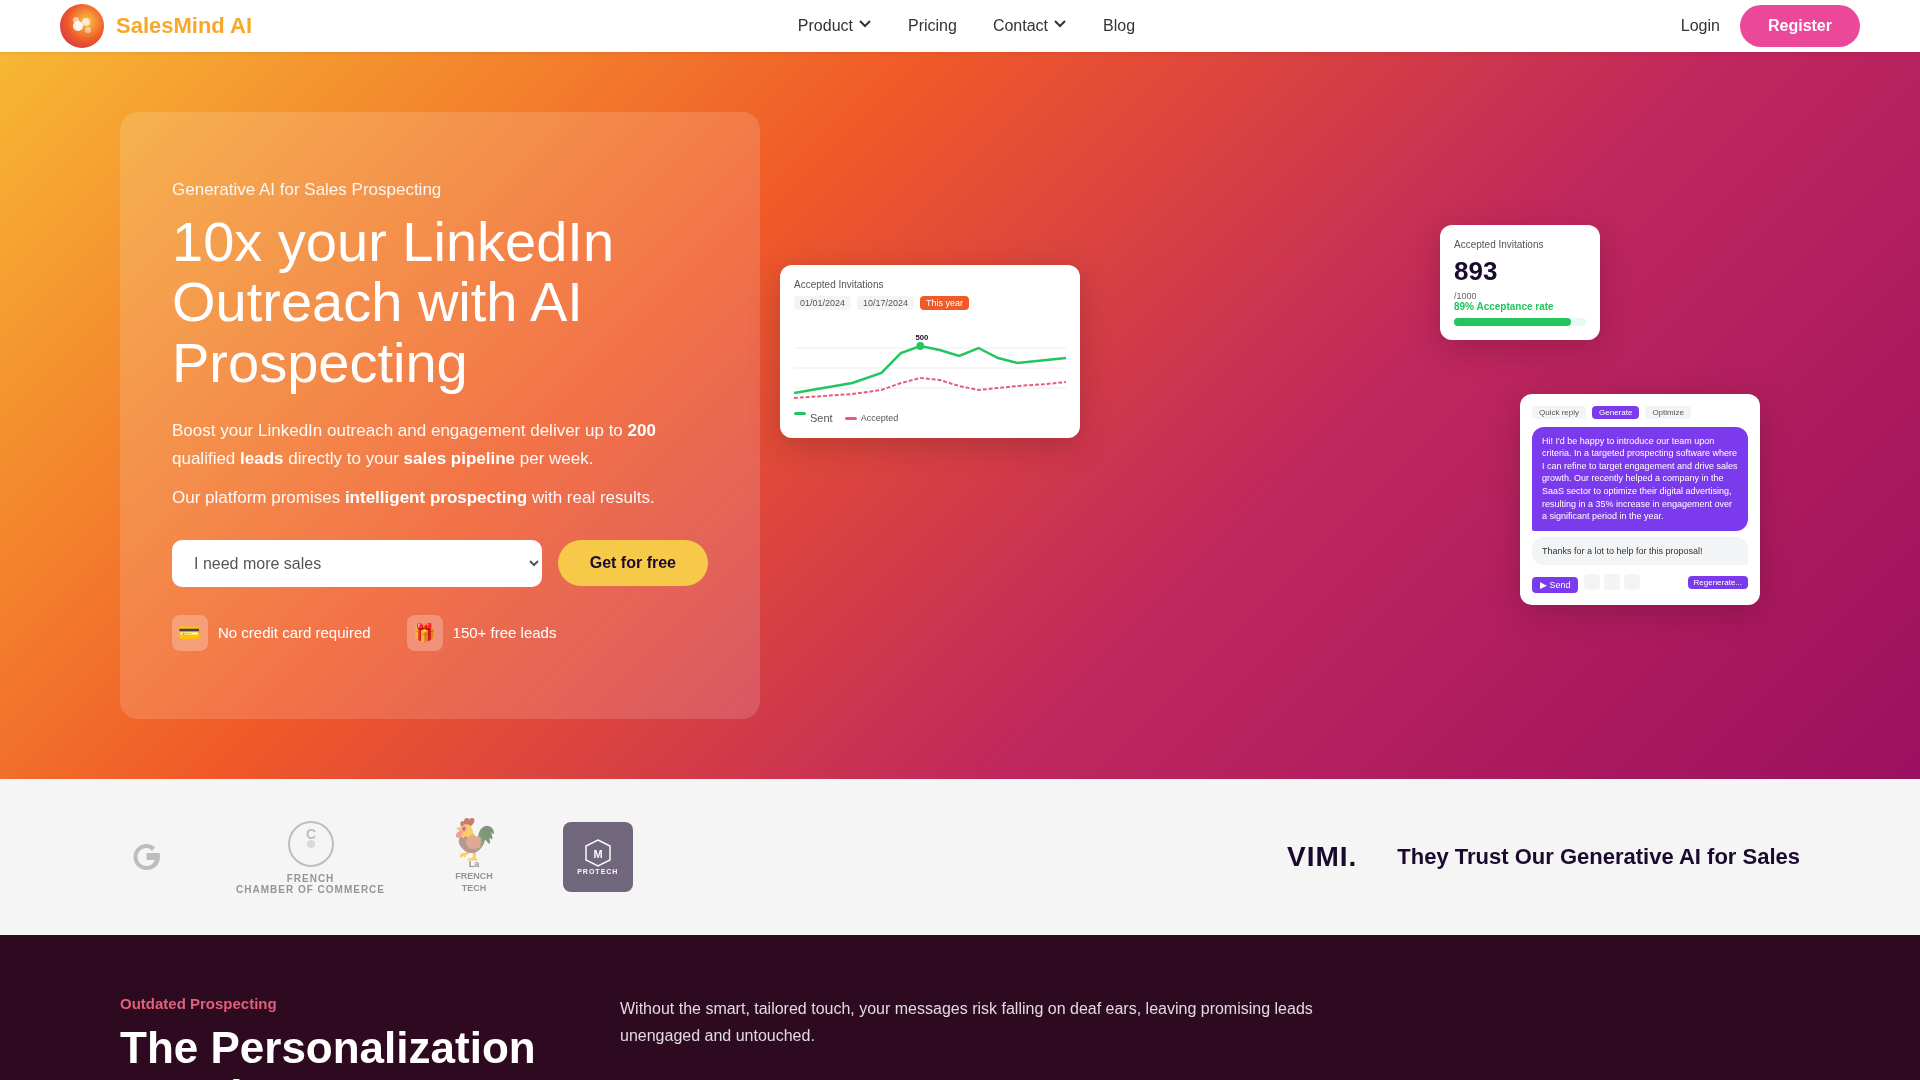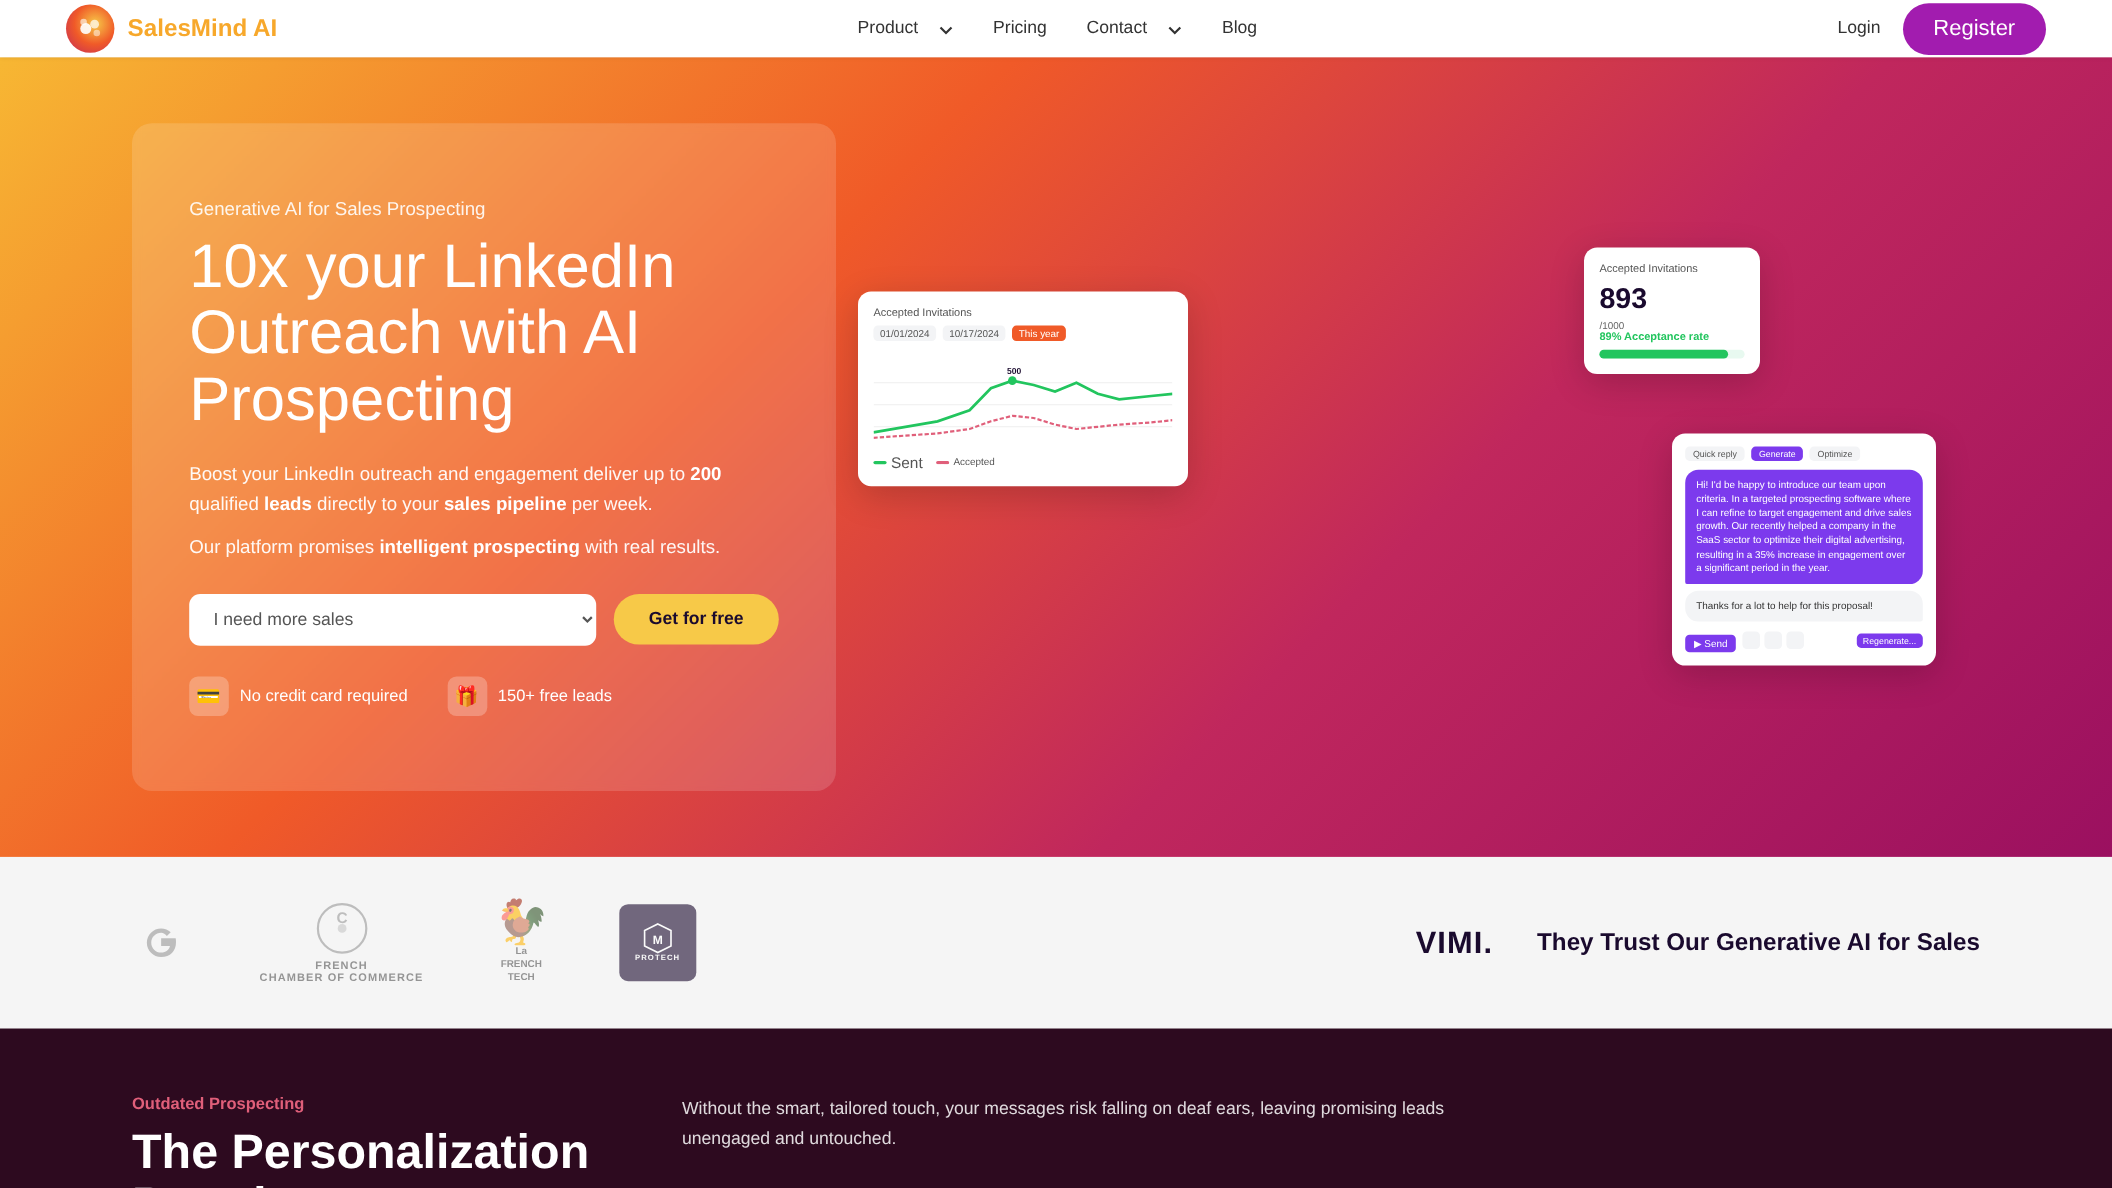--- a/index.html
+++ b/index.html
@@ -16,28 +16,28 @@
     .logo-icon {
       width: 44px; height: 44px;
       background: radial-gradient(circle at 60% 40%, #f7c948, #f05a28, #c0275d);
       border-radius: 50%;
       display: flex; align-items: center; justify-content: center;
       font-size: 20px; font-weight: 900; color: #fff;
     }
     .logo-text { font-size: 22px; font-weight: 700; color: #1a0a2e; }
     .logo-text span { color: #f7a82b; }
     .navbar-nav { display: flex; align-items: center; gap: 36px; }
-    .nav-item { display: flex; align-items: flex-end; gap: 18px; font-size: 16px; color: #333; cursor: pointer; font-weight: 500; }
+    .nav-item { display: flex; align-items: flex-start; gap: 5px; font-size: 16px; color: #333; cursor: pointer; font-weight: 500; }
     .nav-item svg { width: 14px; height: 14px; }
     .navbar-right { display: flex; align-items: center; gap: 20px; }
     .login-btn { font-size: 16px; color: #333; cursor: pointer; font-weight: 500; }
     .register-btn {
-      background: #a21caf; color: #fff; border: none;
-      padding: 12px 28px; border-radius: 30px; font-size: 20px;
-      font-weight: 400; cursor: pointer;
+      background: #ec4899; color: #fff; border: none;
+      padding: 12px 28px; border-radius: 30px; font-size: 16px;
+      font-weight: 700; cursor: pointer;
     }
 
     
     .hero {
       background: linear-gradient(135deg, #f7b733 0%, #f05a28 35%, #c0275d 65%, #9b1060 100%);
       min-height: 560px; display: flex; align-items: center;
       padding: 60px 120px; position: relative; overflow: hidden;
     }
     .hero-left { flex: 0 0 640px; max-width: 640px; }
     .hero-card {
@@ -241,21 +241,21 @@
 
           <polyline points="0,75 30,70 60,65 90,55 110,35 130,28 150,32 170,38 190,30 210,40 230,45 260,42 280,40" fill="none" stroke="#22c55e" stroke-width="2.5"></polyline>
 
           <polyline points="0,80 30,78 60,76 90,72 110,65 130,60 150,62 170,68 190,72 210,70 230,68 260,66 280,64" fill="none" stroke="#e05f7a" stroke-width="2" stroke-dasharray="4,2"></polyline>
 
           <circle cx="130" cy="28" r="4" fill="#22c55e"></circle>
           <text x="125" y="22" font-size="8" fill="#1a0a2e" font-weight="bold">500</text>
         </svg>
       </div>
       <div style="display:flex;gap:12px;margin-top:4px;">
-        <div style="display:flex;align-items:center;gap:4px;font-size:14px;color:#555;">
+        <div style="display:flex;gap:4px;font-size:11px;color:#555;">
           <div style="width:12px;height:3px;background:#22c55e;border-radius:2px;"></div> Sent
         </div>
         <div style="display:flex;align-items:center;gap:4px;font-size:9px;color:#555;">
           <div style="width:12px;height:3px;background:#e05f7a;border-radius:2px;border-style:dashed;border-width:0;background-image:repeating-linear-gradient(90deg,#e05f7a 0,#e05f7a 4px,transparent 4px,transparent 7px);"></div> Accepted
         </div>
       </div>
     </div>
 
     <div class="mockup-card mockup-bottom-right" style="right:40px;bottom:0;z-index:3;width:240px;">
       <div style="display:flex;gap:6px;margin-bottom:8px;">

